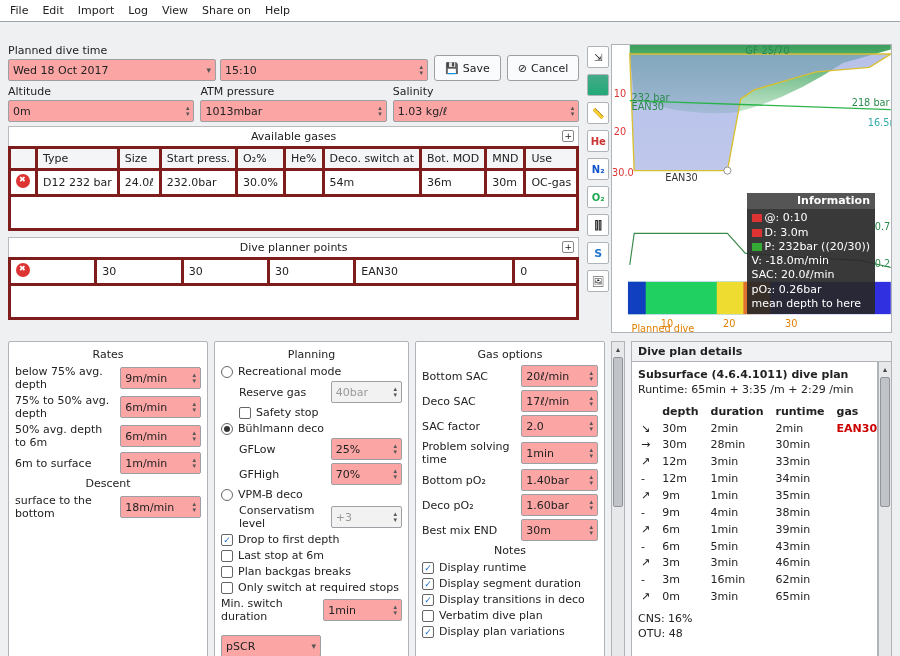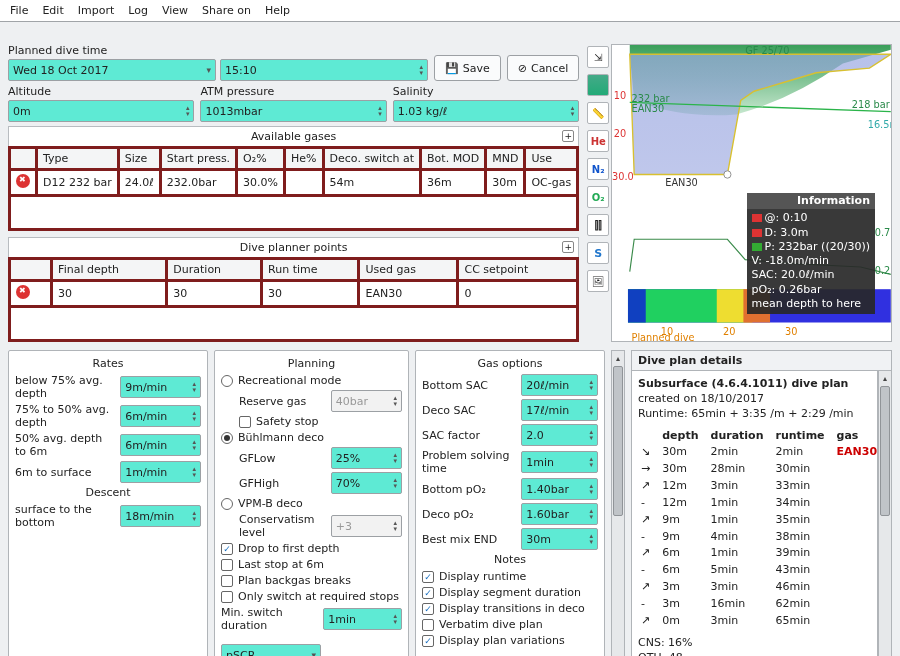--- a/index.html
+++ b/index.html
@@ -4,21 +4,21 @@
 <style>
 * { box-sizing: border-box; margin: 0; padding: 0; font-family: "DejaVu Sans", "Liberation Sans", sans-serif; font-size: 11px; }
 body { background: #eef0f2; color: #222; }
 .menubar { display: flex; gap: 14px; background: #fff; padding: 4px 10px; border-bottom: 1px solid #a0a4a8; }
 .menubar span { cursor: pointer; }
 .upper { display: flex; padding: 22px 8px 4px 8px; gap: 8px; }
 .upper-left { flex: 1; }
 .fieldrow { display: flex; gap: 6px; margin-bottom: 4px; }
 .field { flex: 1; display: flex; flex-direction: column; }
 .field label { font-size: 11px; margin-bottom: 2px; color: #222; }
-.combo, .spin { display: flex; align-items: center; background: #5eead4; border: 1px solid #9ca0a4; border-radius: 2px; height: 22px; padding: 0 4px; position: relative; }
+.combo, .spin { display: flex; align-items: center; background: #fca5a5; border: 1px solid #9ca0a4; border-radius: 2px; height: 22px; padding: 0 4px; position: relative; }
 .combo .arrow, .spin .arrows { margin-left: auto; color: #555; font-size: 9px; display: flex; flex-direction: column; line-height: 6px; }
 .spin .arrows span { font-size: 7px; }
 .btn { display: inline-flex; align-items: center; gap: 4px; background: #fafbfc; border: 1px solid #9ca0a4; border-radius: 3px; height: 26px; padding: 0 10px; cursor: pointer; }
 .section-head { text-align: center; background: #fff; border: 1px solid #b8bcc0; border-bottom: none; padding: 3px; font-size: 11px; position: relative; }
 .plus { position: absolute; right: 4px; top: 3px; width: 12px; height: 12px; display: flex; align-items: center; justify-content: center; background: #fff; border: 1px solid #888; border-radius: 2px; font-size: 9px; cursor: pointer; }
 table.grid { width: 100%; border-collapse: collapse; background: #fff; border: 1px solid #b8bcc0; }
 table.grid th, table.grid td { border: 3px solid #7f1d1d; padding: 3px 5px; font-size: 11px; font-weight: normal; text-align: left; white-space: nowrap; }
 table.grid th { background: #f4f5f6; }
 .graph-area { width: 340px; position: relative; display: flex; }
 .tool-strip { width: 24px; display: flex; flex-direction: column; gap: 6px; padding-top: 2px; }
@@ -165,28 +165,20 @@
       </table>
 
     <div style="height:6px"></div>
 
     <div class="section-head">
       <span>Dive planner points</span>
       <span class="plus">+</span>
     </div>
     <table class="grid">
       <tbody>
-          <tr>
-        <th></th>
-        <th>Final depth</th>
-        <th>Duration</th>
-        <th>Run time</th>
-        <th>Used gas</th>
-        <th>CC setpoint</th>
-      </tr>
       <tr>
         <td><span class="red-icon"></span></td>
         <td>30</td>
         <td>30</td>
         <td>30</td>
         <td>EAN30</td>
         <td>0</td>
       </tr>
       <tr>
             <td colspan="6" style="height:34px"></td>
@@ -520,21 +512,20 @@
     <div class="thumb" style="height:150px;margin-top:1px"></div>
     <div style="flex:1"></div>
 
   </div>
 
   <div class="details">
     <div class="details-head">Dive plan details</div>
     <div style="display:flex;flex:1">
       <div class="details-body">
         <div><b>Subsurface (4.6.4.1011) dive plan</b></div>
-        <div>created on 18/10/2017</div>
         <div>Runtime: 65min + 3:35 /m + 2:29 /min</div>
         <table class="deco-table">
           <tbody>
               <tr>
             <th></th>
             <th>depth</th>
             <th>duration</th>
             <th>runtime</th>
             <th>gas</th>
           </tr>

